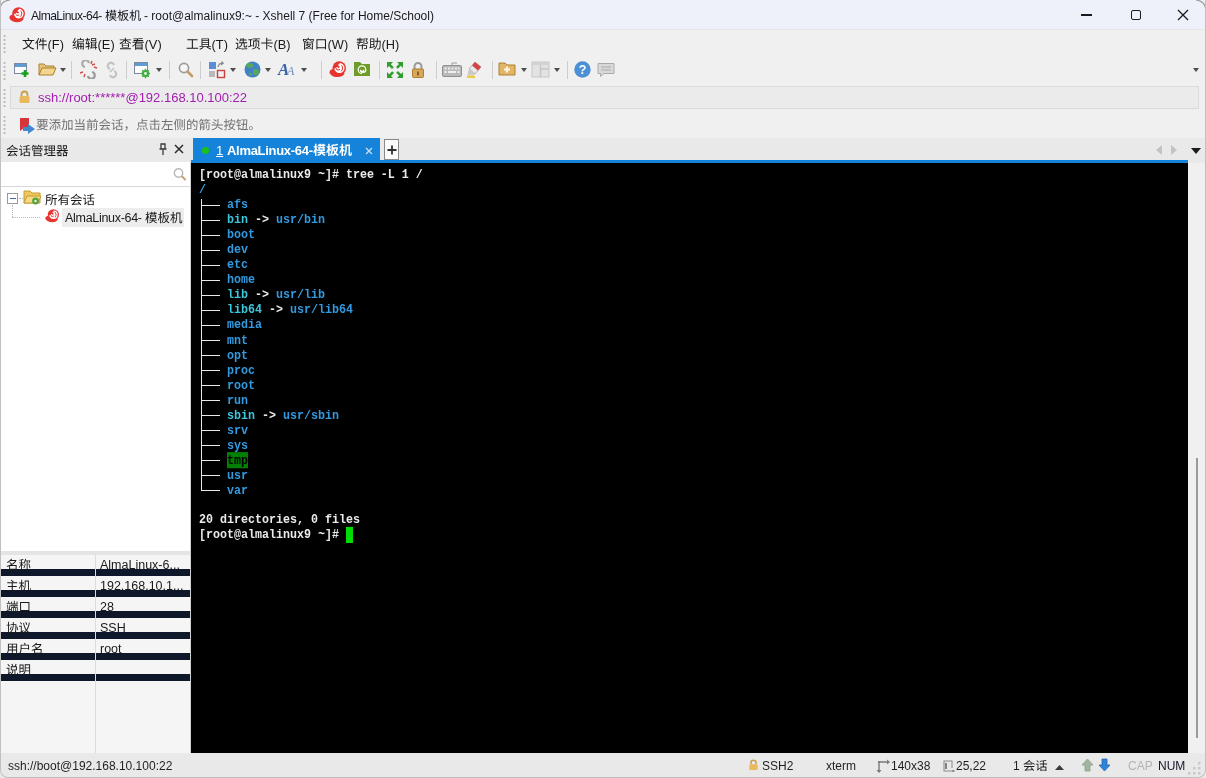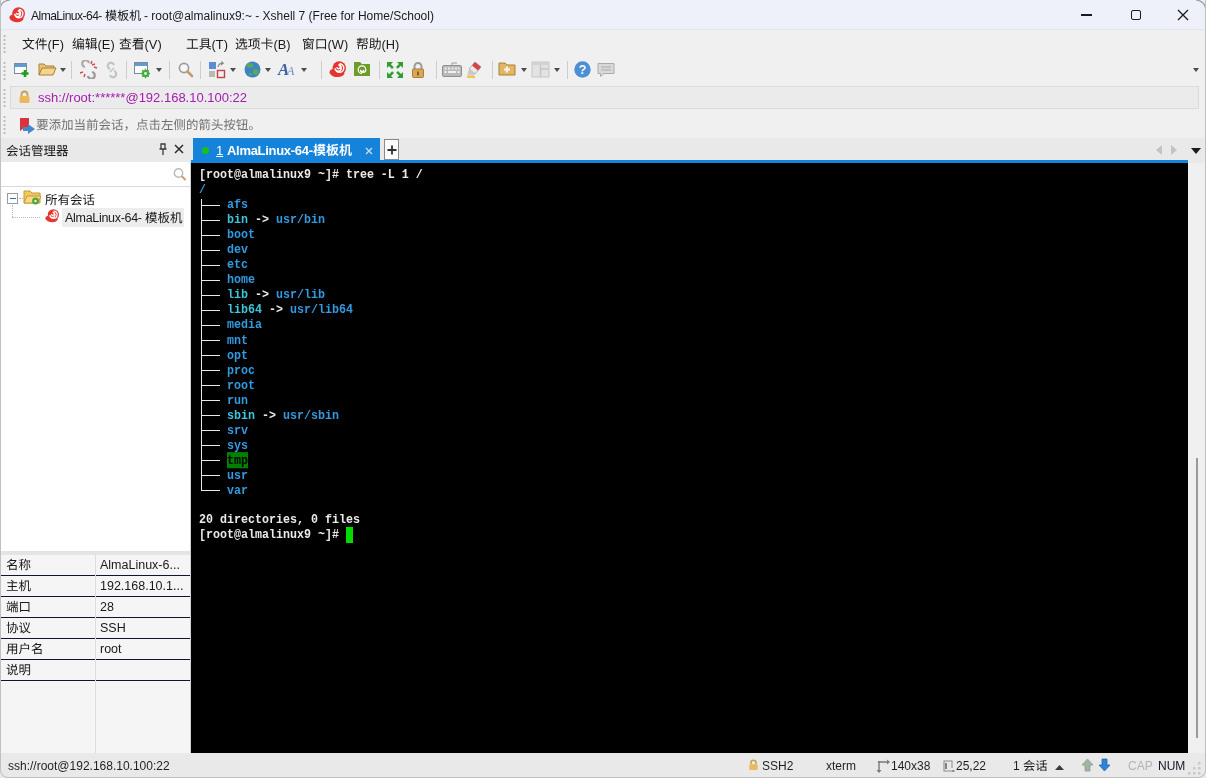--- a/index.html
+++ b/index.html
@@ -24,21 +24,21 @@
 #addrbar { left:0; top:84px; width:1206px; height:27px; background:#f0f0f0; }
 #addrfield { left:10px; top:86px; width:1189px; height:23px; background:#ebebeb; border:1px solid #dadada; }
 #addrtext { left:38px; top:90px; font-size:13px; color:#a21caf; }
 
 #infobar { left:0; top:111px; width:1206px; height:27px; background:#f0f0f0; }
 
 #lpanel { left:0; top:138px; width:191px; height:616px; background:#ffffff; border-right:1px solid #cfcfcf; }
 #lp-head { left:0; top:138px; width:191px; height:24px; background:#e9e9e9; }
 #searchbox { left:0; top:162px; width:190px; height:25px; background:#fff; border-bottom:1px solid #d9d9d9; }
 #props { left:0; top:551px; width:190px; height:203px; background:#f5f5f5; border-top:4px solid #e4e4e4; }
-.prow { left:0; width:190px; height:21px; border-bottom:1px solid #0f172a;text-align:right; }
+.prow { left:0; width:190px; height:21px; border-bottom:7px solid #0f172a;text-align:right; }
 .pvalue { left:100px; font-size:12.5px; color:#1a1a1a; position:absolute; top:3px; }
 #pdiv { left:95px; top:555px; width:1px; height:199px; background:#dcdcdc; }
 
 #tabbar { left:191px; top:138px; width:1015px; height:25px; background:#e9e9e9; }
 #bluestrip { left:191px; top:160px; width:997px; height:3px; background:#1583d9; }
 #activetab { left:193px; top:138px; width:187px; height:23px; background:#1583d9; color:#fff; }
 #plustab { left:384px; top:139px; width:15px; height:21px; background:#fbfbfb; border:1px solid #8a8a8a; }
 
 #term { left:191px; top:163px; width:997px; height:591px; background:#000; }
 #termpre { position:absolute; left:199px; top:168px; font-family:"Liberation Mono", monospace; font-weight:bold; font-size:11.664px; line-height:13.04px; transform:scaleY(1.1503); transform-origin:0 0; color:#eaeaea; white-space:pre; }
@@ -371,21 +371,21 @@
 <div class="abs" style="left:201px;top:415px;width:19px;height:1px;background:#e9e9e9"></div>
 <div class="abs" style="left:201px;top:430px;width:19px;height:1px;background:#e9e9e9"></div>
 <div class="abs" style="left:201px;top:445px;width:19px;height:1px;background:#e9e9e9"></div>
 <div class="abs" style="left:201px;top:460px;width:19px;height:1px;background:#e9e9e9"></div>
 <div class="abs" style="left:201px;top:475px;width:19px;height:1px;background:#e9e9e9"></div>
 <div class="abs" style="left:201px;top:490px;width:19px;height:1px;background:#e9e9e9"></div>
 <div class="abs" id="sbtrack"></div>
 <div class="abs" id="sbthumb"></div>
 
 <div class="abs" id="statusbar"></div>
-<span class="abs stext" style="left:8px">ssh://root@192.168.10.100:22</span>
+<span class="abs stext" style="left:8px">ssh://boot@192.168.10.100:22</span>
 <svg class="abs" style="left:748px;top:759px" width="11" height="12" viewBox="0 0 13 14">
  <path d="M3.5 6 V4.5 a3 3 0 0 1 6 0 V6" fill="none" stroke="#c9a14e" stroke-width="1.8"></path>
  <rect x="1.5" y="6" width="10" height="7" rx="1.5" fill="#e9b95c"></rect>
 </svg>
 <span class="abs stext" style="left:762px">SSH2</span>
 <span class="abs stext" style="left:826px">xterm</span>
 <svg class="abs" style="left:876px;top:759px" width="14" height="14" viewBox="0 0 14 14">
  <path d="M2 3 h9 M3 2 v9" stroke="#7a7a7a" stroke-width="1.4" fill="none"></path>
  <path d="M11 0.5 L14 3 L11 5.5 Z M0.5 11 L3 14 L5.5 11 Z" fill="#7a7a7a"></path>
 </svg>

